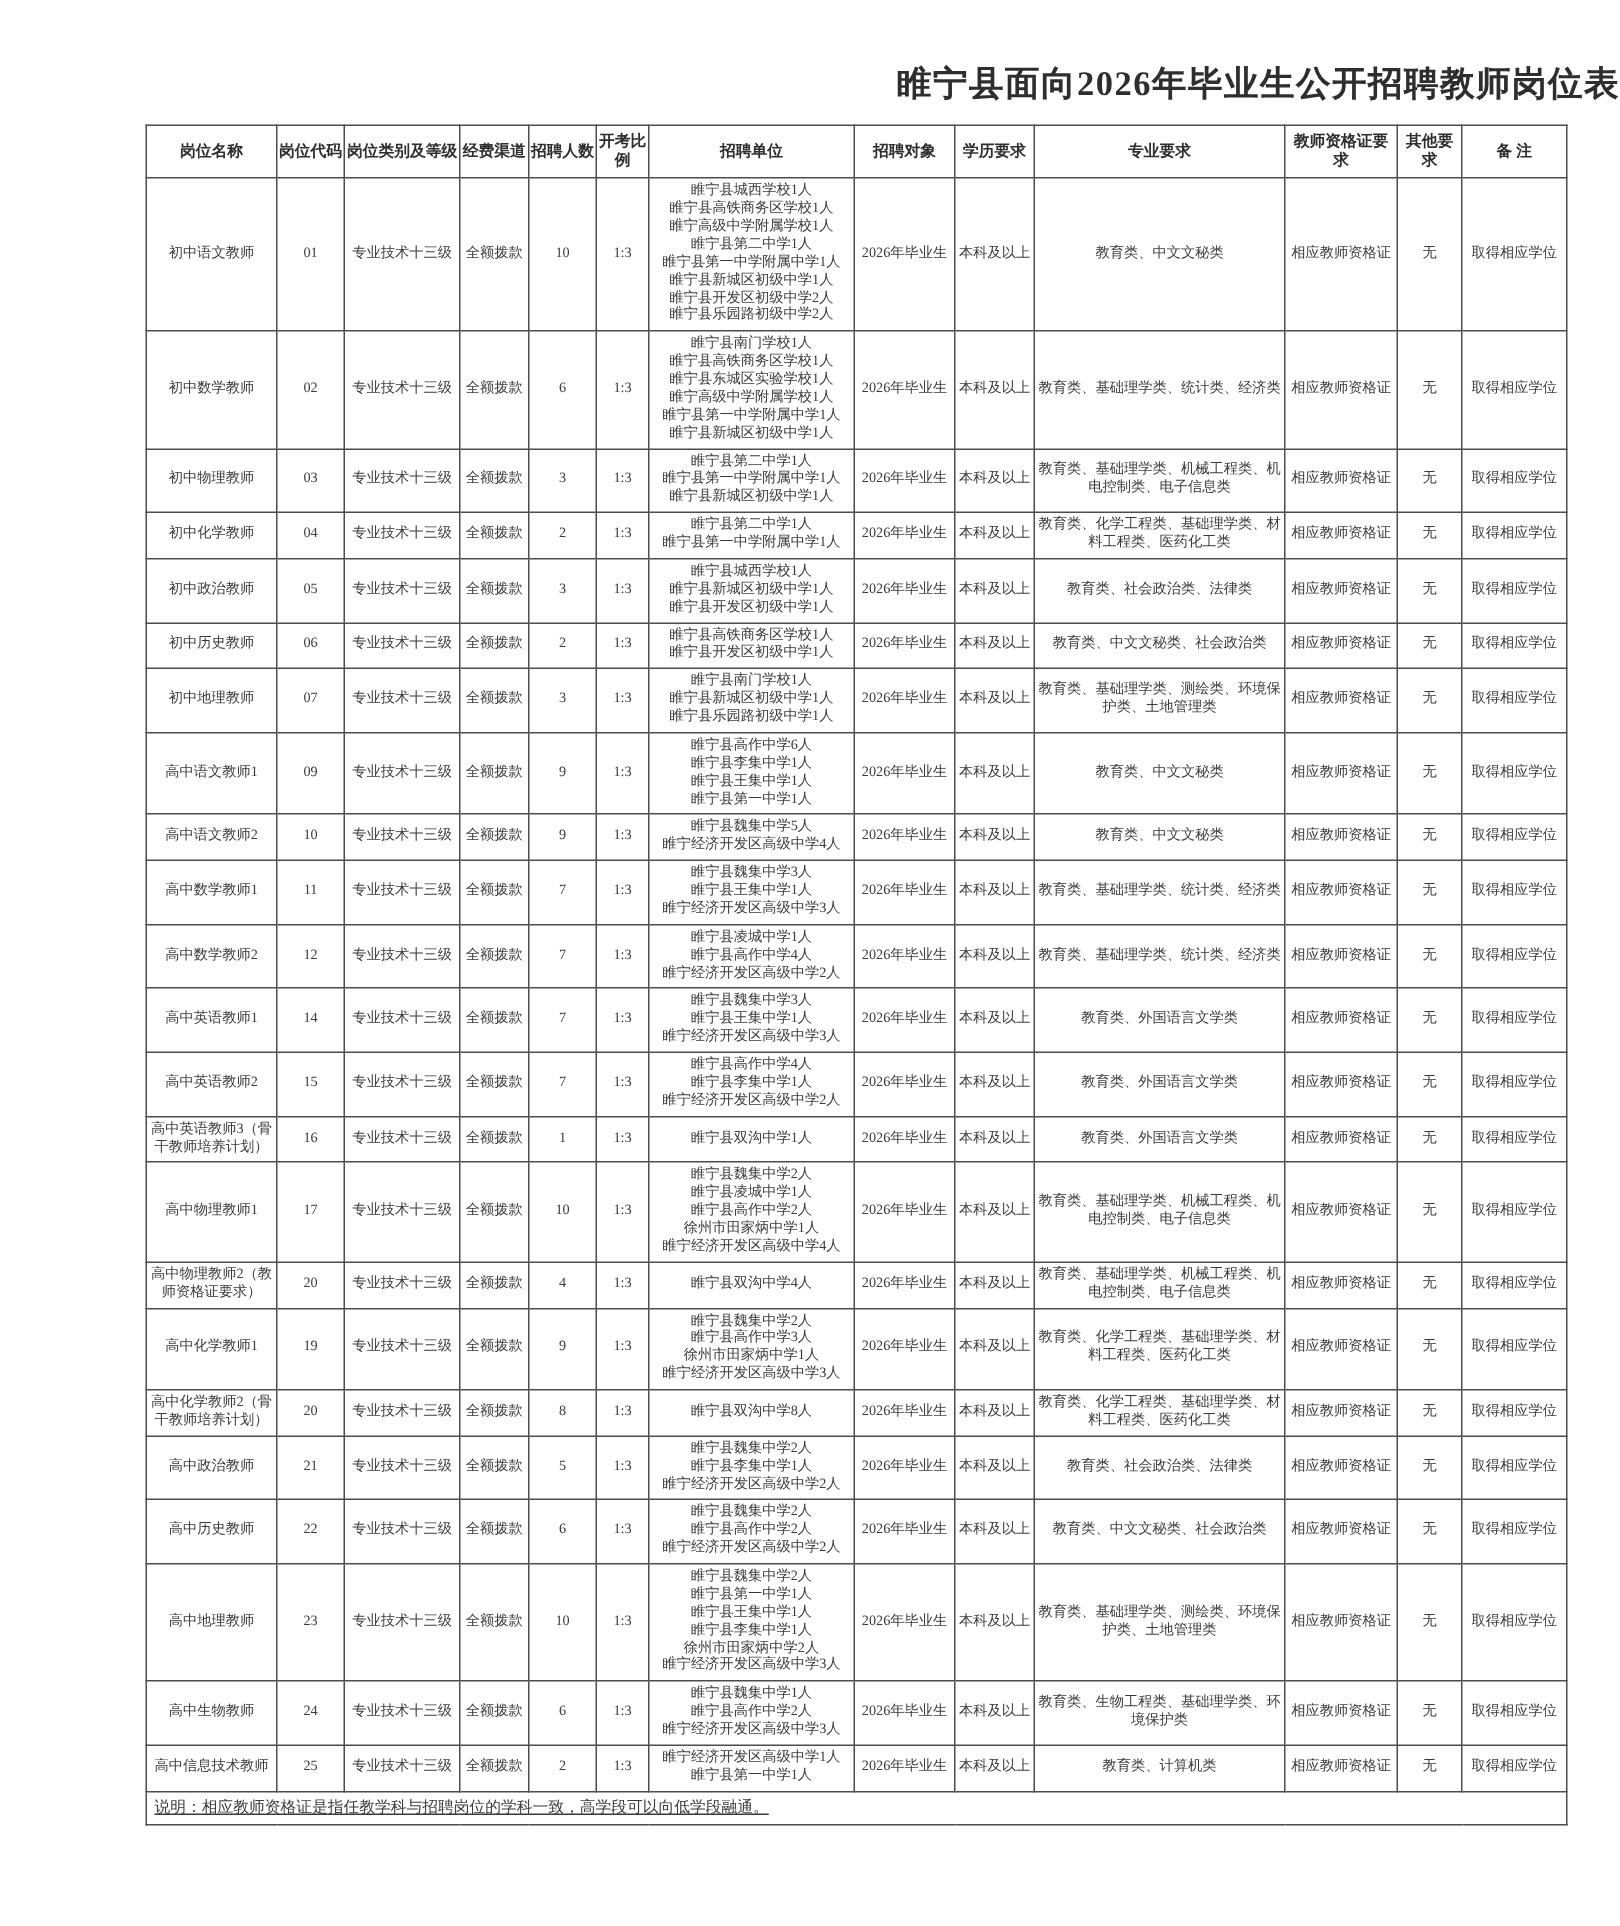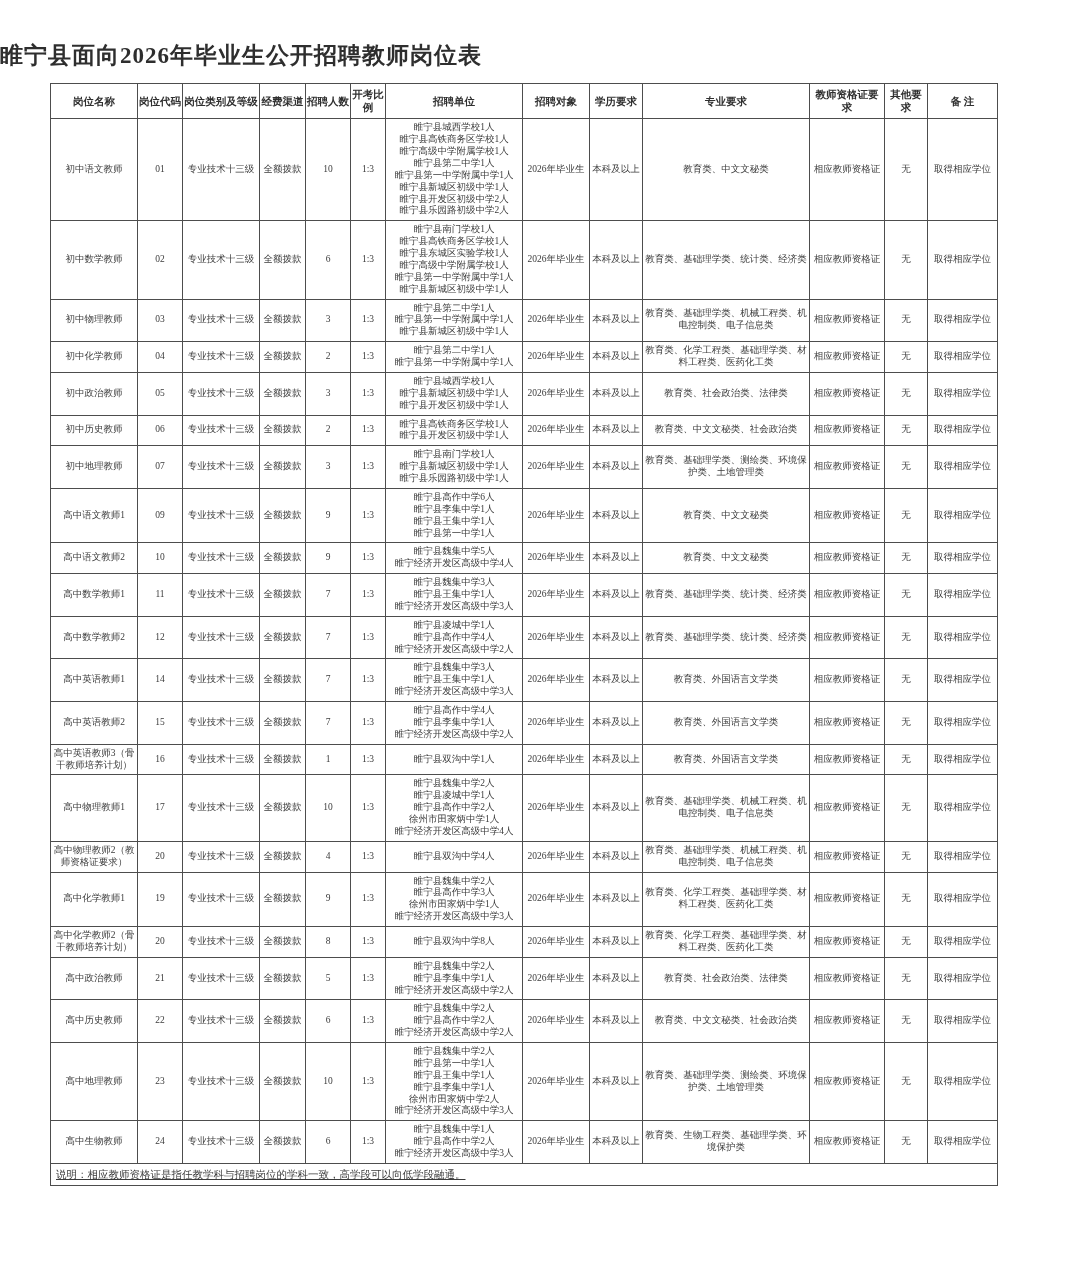--- a/index.html
+++ b/index.html
@@ -5,33 +5,33 @@
   html,body { margin:0; padding:0; }
   body {
     width:1080px; height:1284px;
     background:#ffffff;
     font-family:"Liberation Serif","DejaVu Serif",serif;
     color:#3b3b3b;
     overflow:hidden;
   }
   .page { position:relative; width:1080px; height:1284px; }
   .page-title {
-    text-align:left;
+    text-align:right;
     font-size:23px;
     font-weight:bold;
     color:#2e2e2e;
     padding-top:40px;
     margin:0 0 12px 0;
     letter-spacing:1px;
   }
   table.job-table {
     border-collapse:collapse;
     table-layout:fixed;
     width:947px;
-    margin-left:50px;
+    margin-left:97px;
   }
   .job-table th, .job-table td {
     border:1px solid #4d4d4d;
     font-size:9.5px;
     line-height:1.25;
     text-align:center;
     vertical-align:middle;
     padding:3px 2px;
     word-break:break-all;
     color:#3b3b3b;
@@ -509,17 +509,35 @@
             <div>睢宁经济开发区高级中学3人</div>
           </td>
           <td>2026年毕业生</td>
           <td>本科及以上</td>
           <td>教育类、生物工程类、基础理学类、环境保护类</td>
           <td>相应教师资格证</td>
           <td>无</td>
           <td>取得相应学位</td>
         </tr>
         <tr>
+          <td>高中信息技术教师</td>
+          <td>25</td>
+          <td>专业技术十三级</td>
+          <td>全额拨款</td>
+          <td>2</td>
+          <td>1:3</td>
+          <td class="units-cell">
+            <div>睢宁经济开发区高级中学1人</div>
+            <div>睢宁县第一中学1人</div>
+          </td>
+          <td>2026年毕业生</td>
+          <td>本科及以上</td>
+          <td>教育类、计算机类</td>
+          <td>相应教师资格证</td>
+          <td>无</td>
+          <td>取得相应学位</td>
+        </tr>
+        <tr>
           <td colspan="13" class="note-row">说明：相应教师资格证是指任教学科与招聘岗位的学科一致，高学段可以向低学段融通。</td>
         </tr>
       </tbody>
   </table>
 </div>
 
 </body></html>

